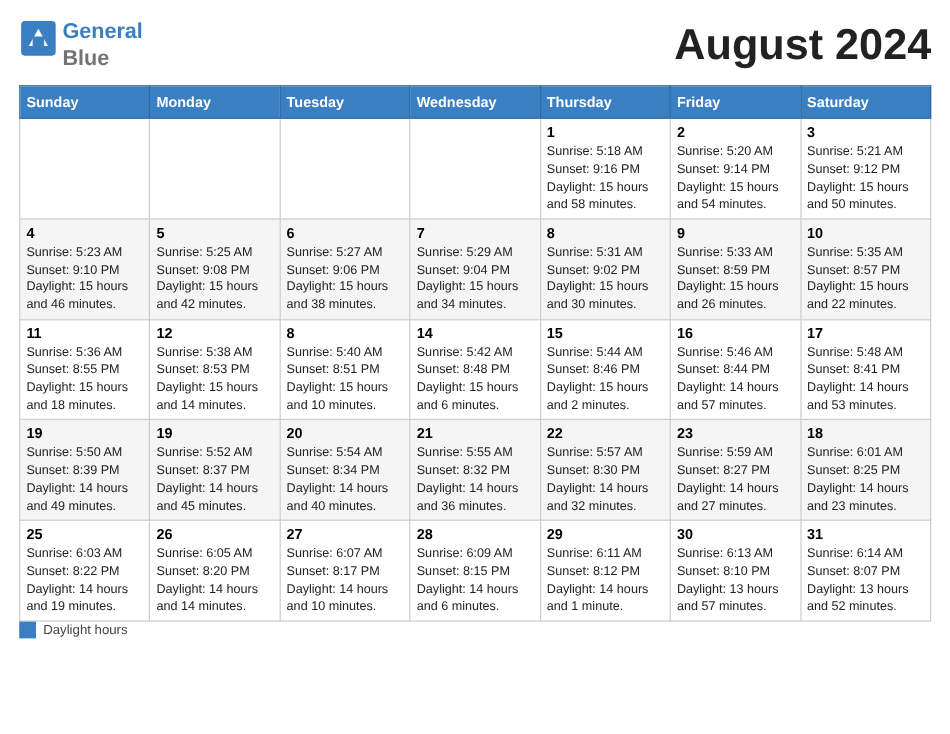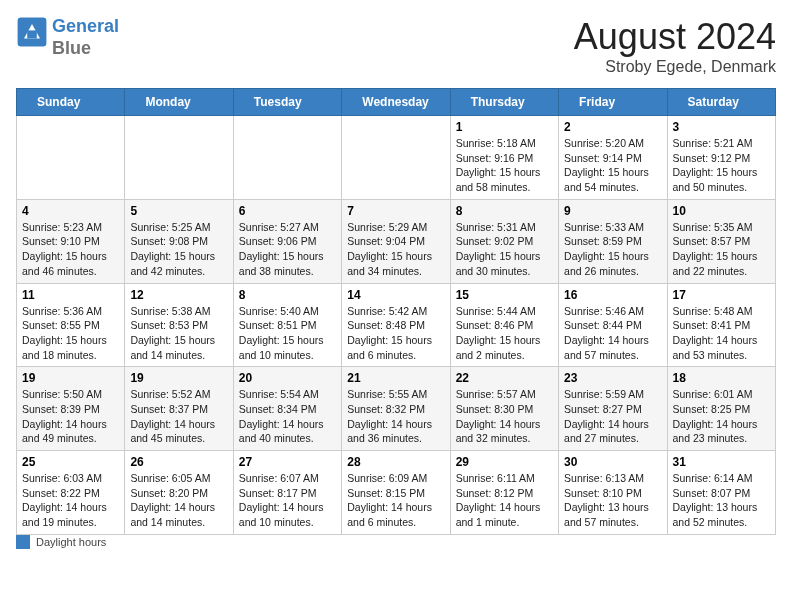--- a/index.html
+++ b/index.html
@@ -32,36 +32,36 @@
     .logo-icon {
       width: 32px;
       height: 32px;
       margin-right: 4px;
     }
     .title-block {
       text-align: right;
     }
     .month-title {
       font-size: 36px;
-      font-weight: normal;
+      font-weight: bold;
       color: #222;
     }
     .location {
       font-size: 16px;
       color: #444;
     }
     .calendar {
       width: 100%;
       border-collapse: collapse;
       font-size: 11px;
     }
     .calendar th {
       background-color: #3a7fc1;
       color: #fff;
-      padding: 6px 20px;
+      padding: 6px 5px;
       text-align: left;
       font-size: 12px;
       font-weight: bold;
       border: 1px solid #2d6aa0;
     }
     .calendar td {
       border: 1px solid #ccc;
       vertical-align: top;
       padding: 4px 5px;
       width: 108px;
@@ -110,21 +110,20 @@
       <polygon points="10,28 20,10 30,28" fill="white"></polygon>
       <rect x="14" y="18" width="12" height="10" fill="#3a7fc1"></rect>
     </svg>
     <div class="logo-text">
       <div><span>General</span></div>
       <div><span style="color:#737373;">Blue</span></div>
     </div>
   </div>
   <div class="title-block">
     <div class="month-title">August 2024</div>
-    <div class="location">Stroby Egede, Denmark</div>
   </div>
 </div>
 
 <table class="calendar">
   <thead>
     <tr>
     <th>Sunday</th>
         <th>Monday</th>
         <th>Tuesday</th>
         <th>Wednesday</th>

